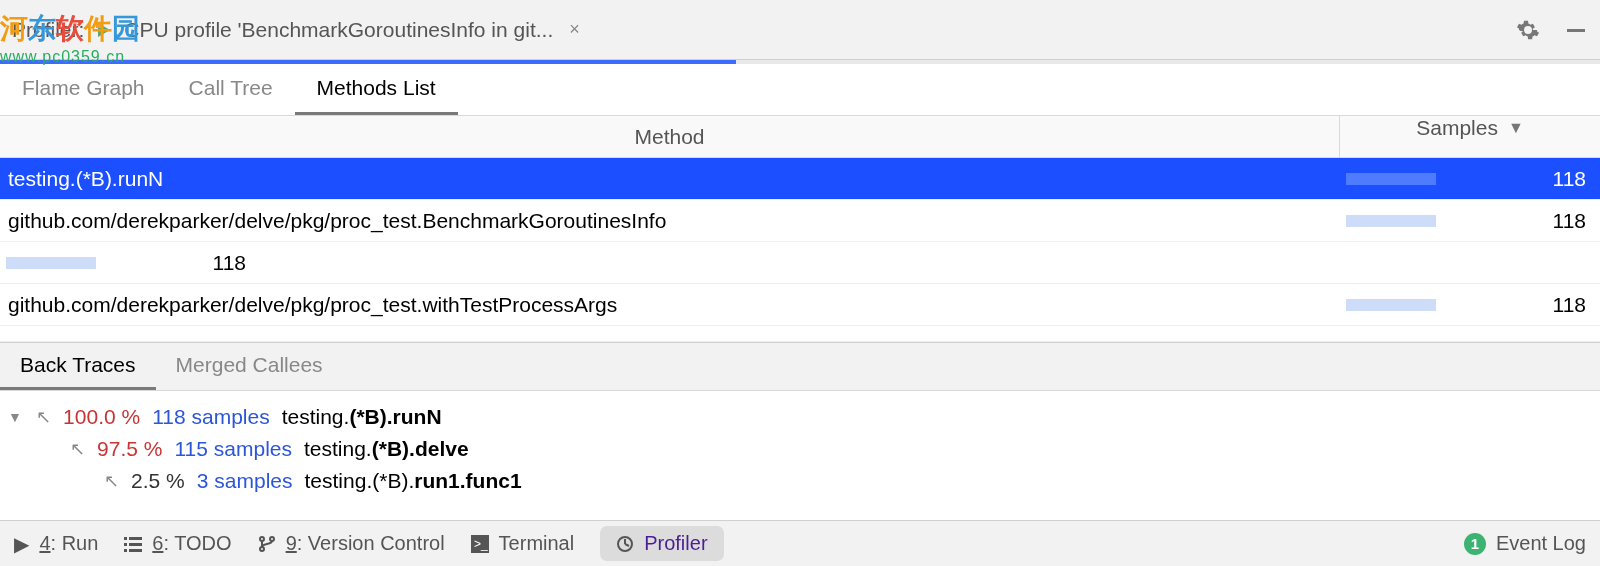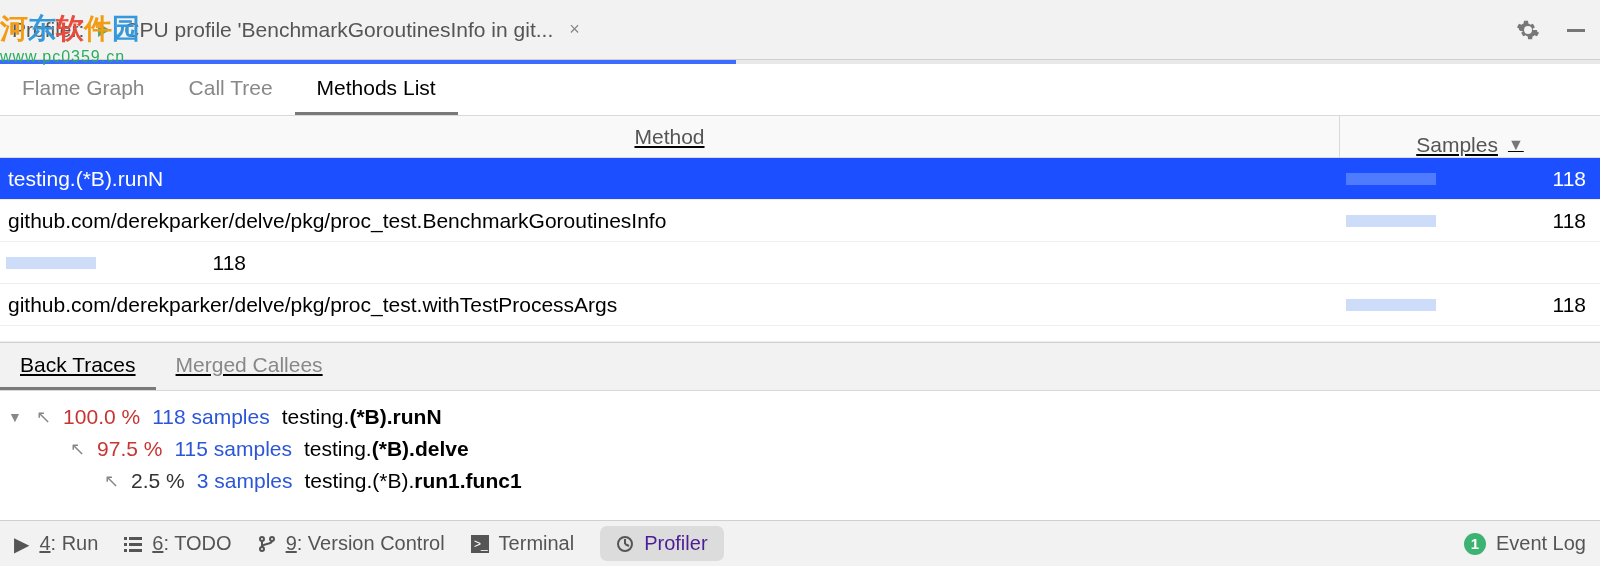--- a/index.html
+++ b/index.html
@@ -37,22 +37,21 @@
   color: #888;
   cursor: pointer;
   border-bottom: 3px solid transparent;
 }
 .tab.active { color: #000; border-bottom-color: #7a7a7a; }
 .table-header {
   display: flex;
   background: #f9f9f9;
   border-bottom: 1px solid #d9d9d9;
   height: 42px;
-  align-items: flex-end;
-  text-decoration: underline;
+  align-items: flex-start;
 }
 .col-method { flex: 1; text-align: center; color: #555; border-right: 1px solid #d9d9d9; height: 100%; display:flex; align-items:center; justify-content:center;}
 .col-samples { width: 260px; display:flex; align-items:center; justify-content:center; gap:10px; color:#555; }
 .sort-arrow { font-size: 16px; color:#777; }
 .row {
   display: flex;
   align-items: center;
   height: 42px;
   border-bottom: 1px solid #eee;
 }
@@ -60,21 +59,20 @@
 .row .method-cell { flex: 1; padding-left: 8px; white-space: nowrap; overflow: hidden; }
 .row .samples-cell { width: 260px; display:flex; align-items:center; justify-content:flex-end; padding-right: 14px; position:relative; }
 .bar-bg { position:absolute; left:6px; top:6px; bottom:6px; width:90px; background:#cdddf9; }
 .row.selected .bar-bg { background:#4f7bff; }
 .row.partial { height: 16px; }
 .sub-tabs {
   display: flex;
   background: #f2f2f2;
   border-top: 1px solid #d0d0d0;
   border-bottom: 1px solid #d9d9d9;
-  text-decoration: underline;
 }
 .sub-tab { padding: 10px 20px; color: #888; cursor:pointer; border-bottom:3px solid transparent; }
 .sub-tab.active { color:#000; border-bottom-color:#7a7a7a; }
 .traces { padding: 10px 8px; }
 .trace-line { display:flex; align-items:center; gap:12px; padding: 4px 0; }
 .indent-1 { padding-left: 34px; }
 .indent-2 { padding-left: 68px; }
 .disclosure { color:#888; font-size:14px; width:16px; display:inline-block; }
 .arrow-up-left { color:#888; font-size:18px; }
 .pct-red { color:#c83434; }

